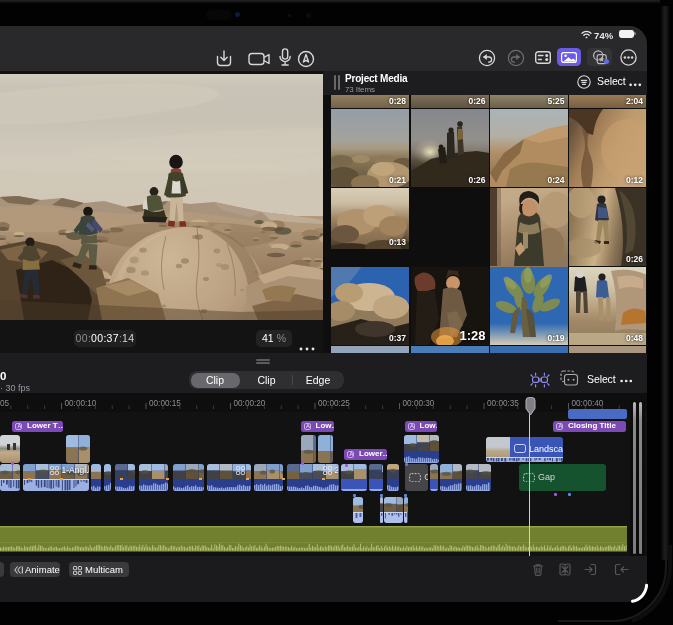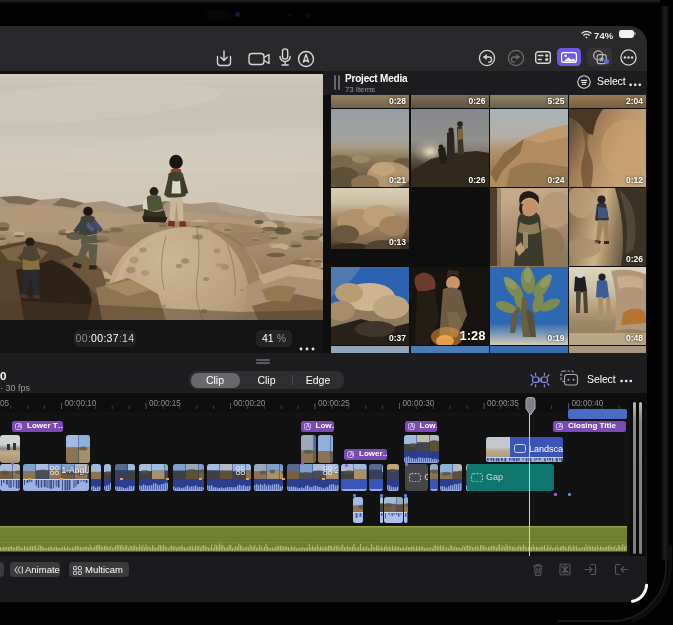--- a/index.html
+++ b/index.html
@@ -1153,21 +1153,21 @@
 <div class="a" style="left:199px;top:451.5px;width:2.5px;height:2.5px;background:#e8a33c"></div>
 <div class="a" style="left:246px;top:451.5px;width:2.5px;height:2.5px;background:#e8a33c"></div>
 <div class="a" style="left:282px;top:451.5px;width:2.5px;height:2.5px;background:#e8a33c"></div>
 <div class="a" style="left:322px;top:451.5px;width:2.5px;height:2.5px;background:#e8a33c"></div>
 <div class="a" style="left:405.3px;top:437.5px;width:22.899999999999977px;height:27.5px;border-radius:3px;background:#464648;overflow:hidden">
 <svg class="a" style="left:4px;top:9px" width="12" height="9.5" viewBox="0 0 12 9.5" fill="none" stroke="#cfcfd2" stroke-width="1" stroke-dasharray="1.8 1.3">
         <rect x="0.6" y="0.6" width="10.8" height="8.3" rx="2"></rect>
       </svg>
 <div class="a" style="left:19px;top:8.5px;color:#d5d5d8;font-size:9px">G…</div>
     </div>
-<div class="a" style="left:467px;top:437.5px;width:87.39999999999998px;height:27.5px;border-radius:3px;background:#0f766e;overflow:hidden">
+<div class="a" style="left:519px;top:437.5px;width:87.39999999999998px;height:27.5px;border-radius:3px;background:#14532d;overflow:hidden">
 <svg class="a" style="left:4px;top:9px" width="12" height="9.5" viewBox="0 0 12 9.5" fill="none" stroke="#cfcfd2" stroke-width="1" stroke-dasharray="1.8 1.3">
         <rect x="0.6" y="0.6" width="10.8" height="8.3" rx="2"></rect>
       </svg>
 <div class="a" style="left:19px;top:8.5px;color:#d5d5d8;font-size:9px">Gap</div>
     </div>
 <div class="a" style="left:0;top:409px;width:20px;height:28px;border-radius:3px;overflow:hidden;background:linear-gradient(180deg,#cfd3d6 35%,#8a8a80 48%,#c2ab88 62%,#a8916e)">
       <div class="a" style="left:7px;top:9px;width:3px;height:6px;background:#33302c"></div>
       <div class="a" style="left:13px;top:8px;width:3px;height:7px;background:#3a342c"></div>
     </div>
 <div class="a" style="left:66px;top:409px;width:24px;height:28px;border-radius:3px;background:#3a55b7;overflow:hidden">

